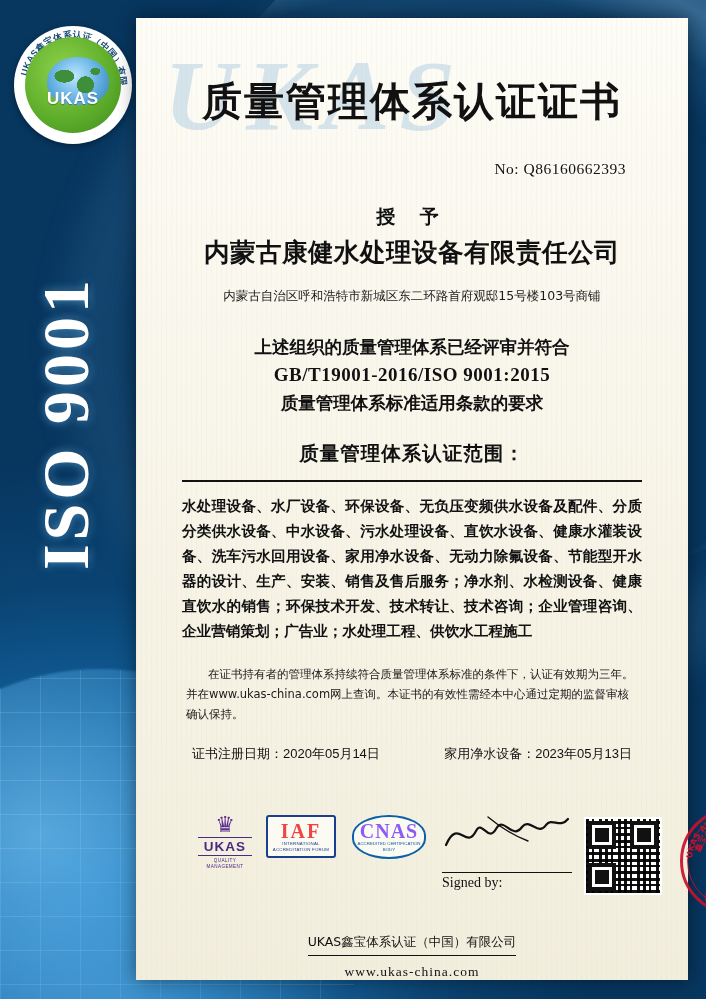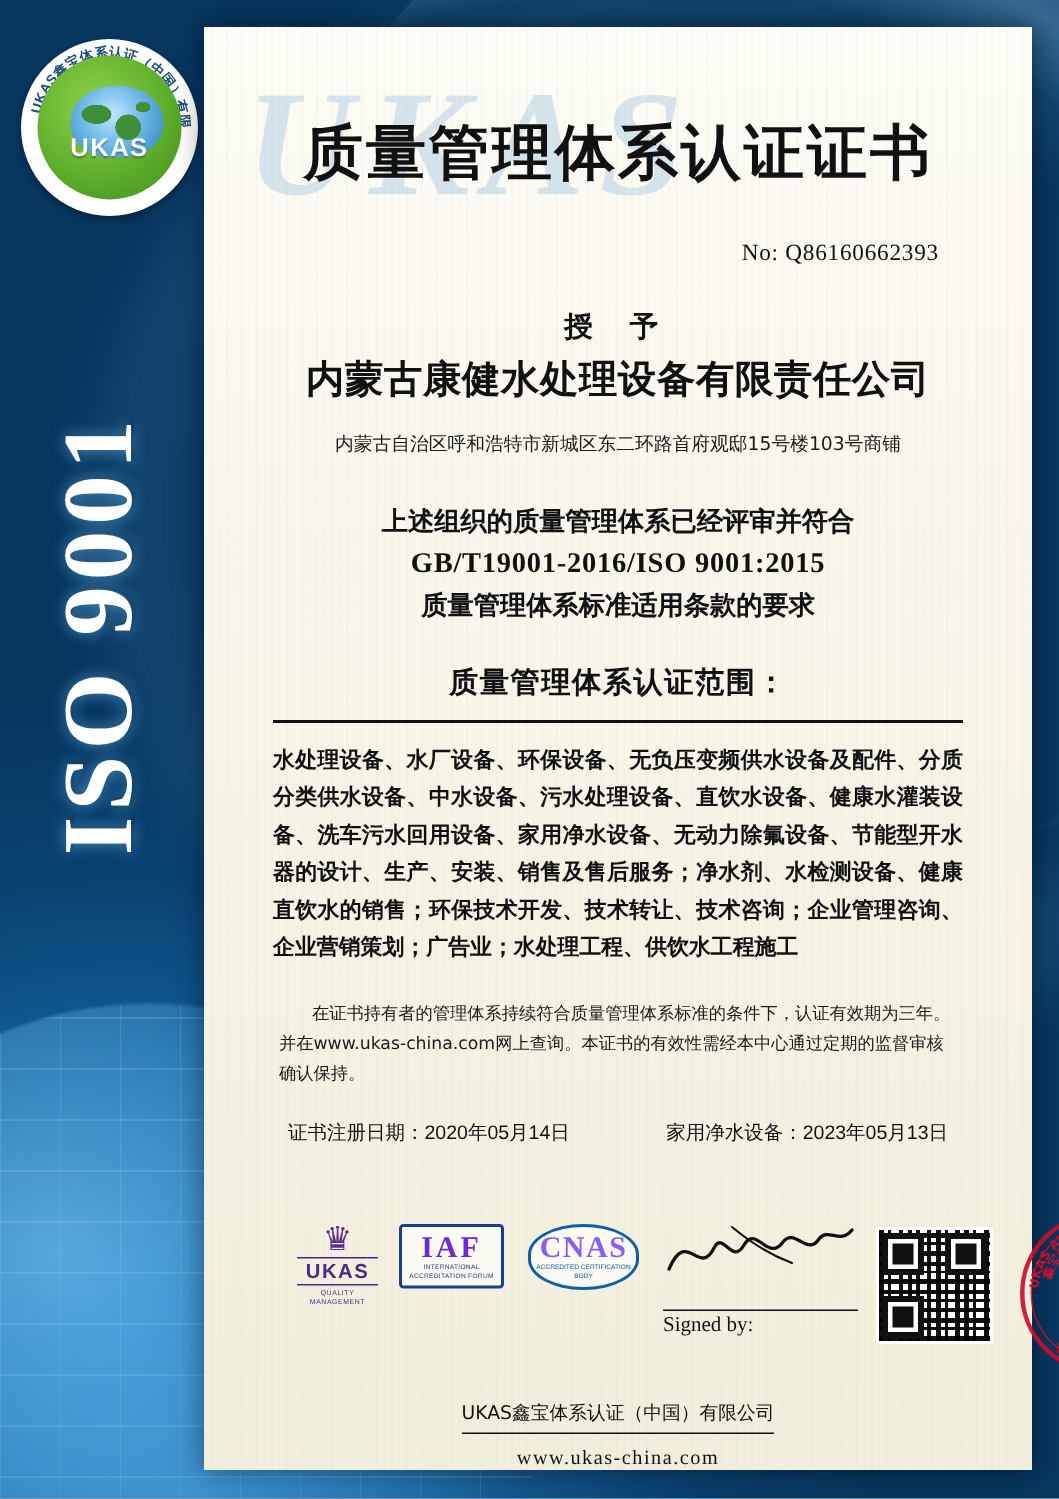--- a/index.html
+++ b/index.html
@@ -393,21 +393,21 @@
     border: 2px solid #1b3f8f;
     border-radius: 3px;
     padding: 4px 0 3px 0;
     background: #fbfaf3;
   }
   .logo-iaf .word {
     font-family: "Liberation Serif", serif;
     font-weight: bold;
     font-size: 20px;
     letter-spacing: 2px;
-    color: #6d28d9;
+    color: #ef4444;
     line-height: 20px;
   }
   .logo-iaf .sub {
     font-family: "Liberation Sans", sans-serif;
     font-size: 4.4px;
     color: #1b3f8f;
     letter-spacing: 0.2px;
     line-height: 6px;
   }
   .logo-cnas {

